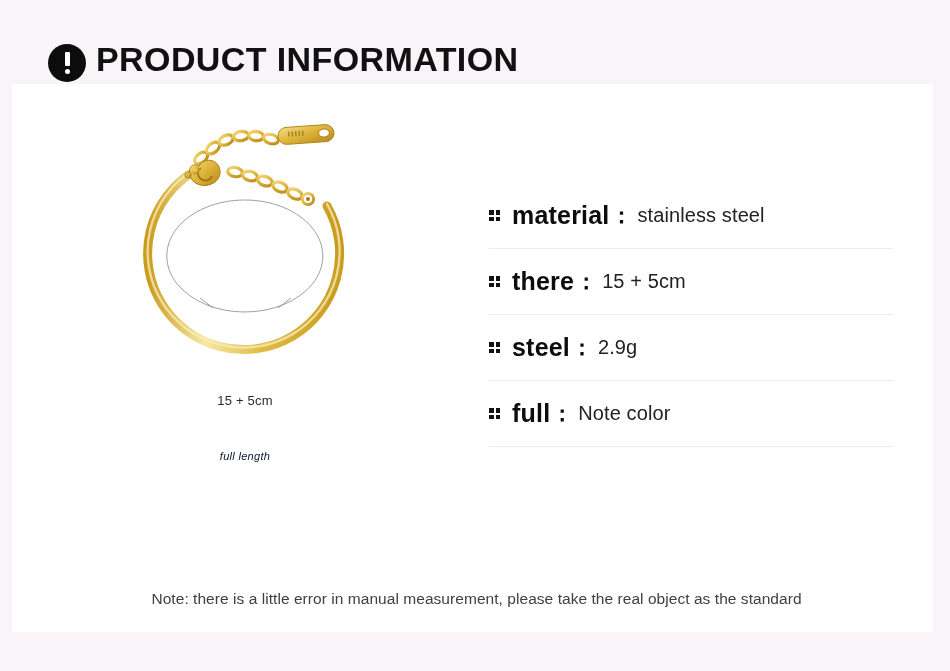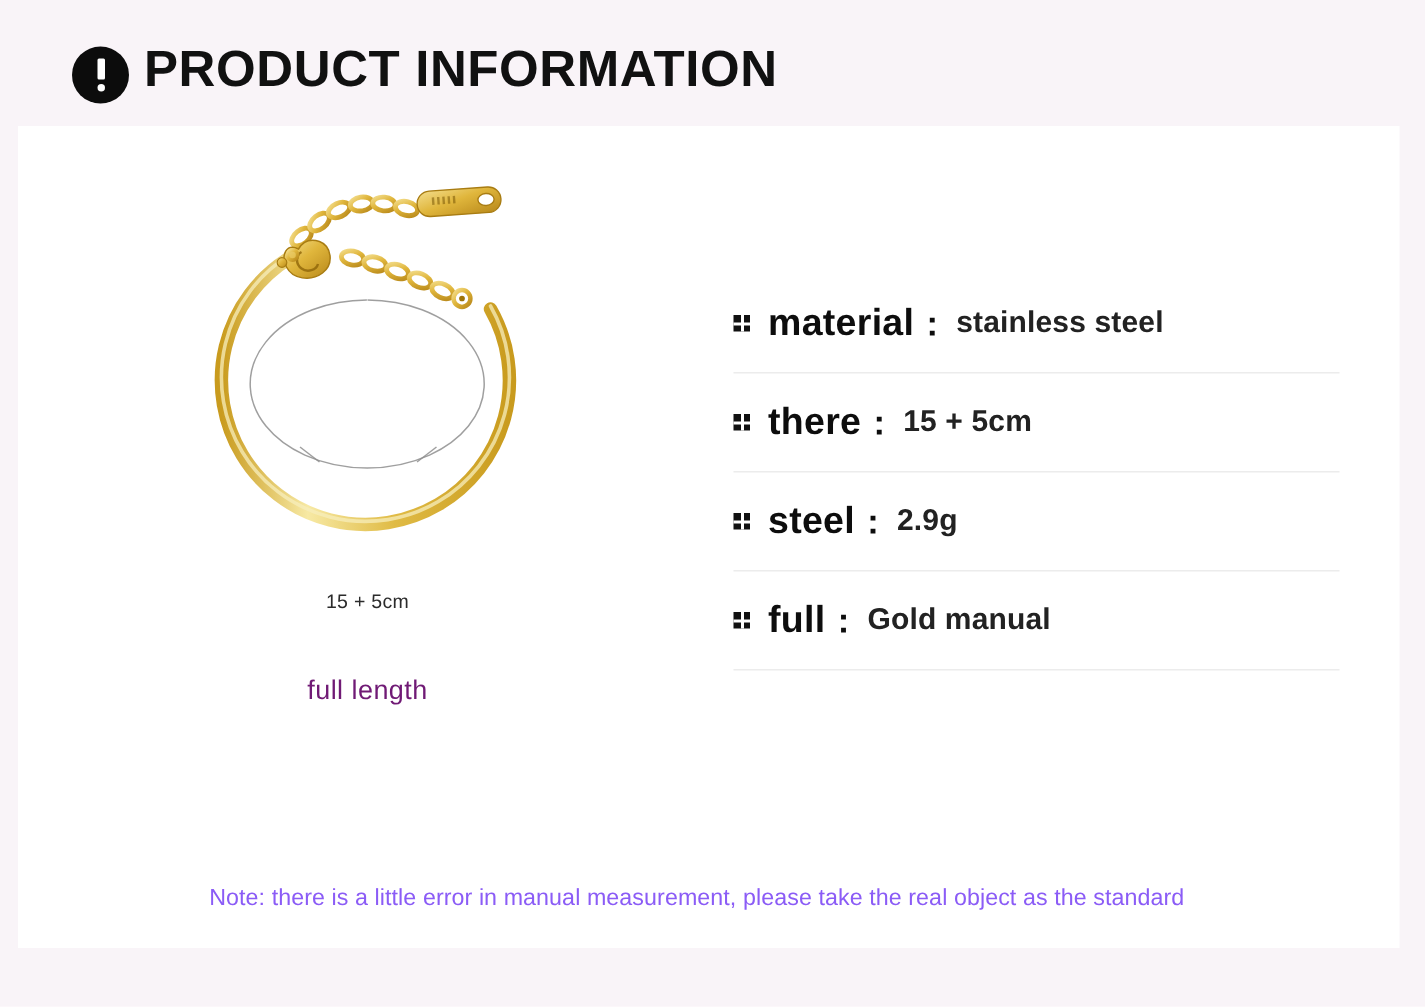--- a/index.html
+++ b/index.html
@@ -17,21 +17,21 @@
     position: relative;
     width: 950px;
     height: 671px;
     background: #f9f4f8;
   }
 
   
   .header {
     position: absolute;
     left: 0;
-    top: 3px;
+    top: 16px;
     width: 950px;
     height: 84px;
     display: flex;
     align-items: center;
   }
   .alert-icon {
     position: absolute;
     left: 48px;
     top: 28px;
     width: 38px;
@@ -102,23 +102,24 @@
     font-size: 13px;
     color: #2b2b2b;
     letter-spacing: 0.2px;
   }
   .full-length-label {
     position: absolute;
     left: 95px;
     top: 450px;
     width: 300px;
     text-align: center;
-    font-size: 18px;
-    color: #701a75;
+    font-size: 11px;
+    color: #0f172a;
     letter-spacing: 0.3px;
+    font-style: italic;
   }
 
   
   .spec-list {
     position: absolute;
     left: 489px;
     top: 183px;
     width: 404px;
   }
   .spec-row {
@@ -162,35 +163,35 @@
     white-space: nowrap;
   }
   .spec-colon {
     font-size: 22px;
     font-weight: 600;
     color: #0d0d0d;
     margin: 0 5px 0 1px;
   }
   .spec-val {
     font-size: 20px;
-    font-weight: 700;
+    font-weight: 400;
     color: #222222;
     letter-spacing: 0.1px;
     white-space: nowrap;
   }
 
   
   .note {
     position: absolute;
-    left: 4px;
+    left: 16px;
     top: 590px;
     width: 921px;
     text-align: center;
     font-size: 15.5px;
-    color: #8b5cf6;
+    color: #404040;
     letter-spacing: 0.05px;
   }
 </style>
 </head>
 <body>
 
 <div class="page">
 
   <div class="header">
     <div class="alert-icon">
@@ -309,20 +310,20 @@
       <span class="spec-bullet"></span>
       <span class="spec-key">steel</span>
       <span class="spec-colon">：</span>
       <span class="spec-val">2.9g</span>
     </div>
 
     <div class="spec-row">
       <span class="spec-bullet"></span>
       <span class="spec-key">full</span>
       <span class="spec-colon">：</span>
-      <span class="spec-val">Gold manual</span>
+      <span class="spec-val">Note color</span>
     </div>
 
   </div>
 
   <div class="note">Note: there is a little error in manual measurement, please take the real object as the standard</div>
 
 </div>
 
 </body></html>

